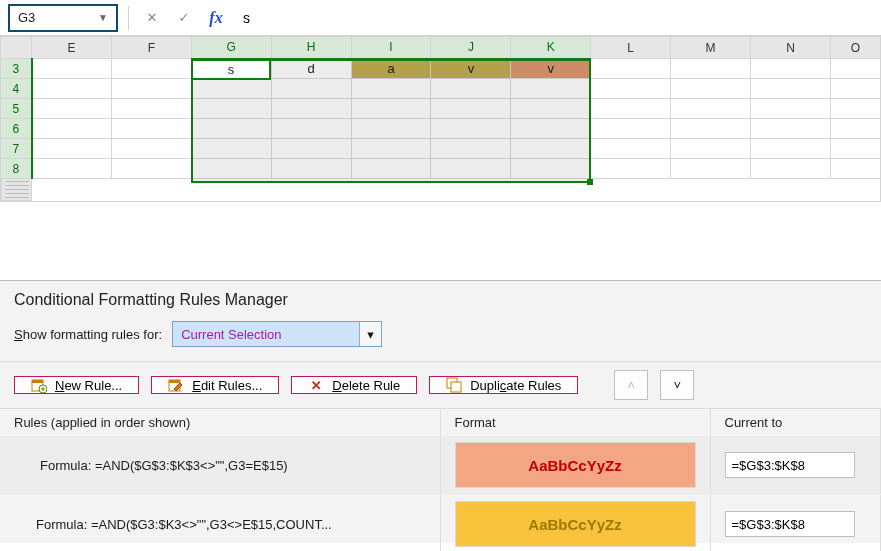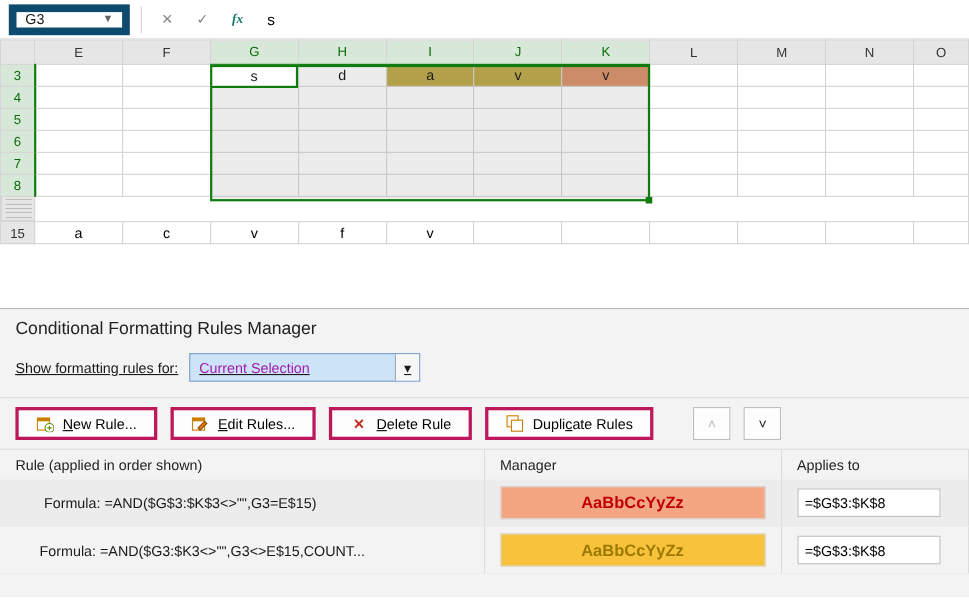--- a/index.html
+++ b/index.html
@@ -1,24 +1,24 @@
 <!DOCTYPE html>
 <html><head>
 <meta charset="utf-8">
 <style>
 * { box-sizing: border-box; margin: 0; padding: 0; }
 body { font-family: "Segoe UI", Arial, sans-serif; font-size: 13px; background: #fff; color: #1a1a1a; width: 881px; height: 551px; overflow: hidden; }
 
 
 .formula-bar { display: flex; align-items: center; height: 36px; border-bottom: 1px solid #d0d0d0; padding: 4px 8px; gap: 6px; }
-.name-box { width: 110px; height: 28px; border: 7px solid #0c4a6e; background: #fff; display: flex; align-items: center; padding: 0 8px; justify-content: space-between; }
+.name-box { width: 110px; height: 28px; border: 2px solid #0c4a6e; background: #fff; display: flex; align-items: center; padding: 0 8px; justify-content: space-between; }
 .name-box .chev { font-size: 10px; color: #666; }
 .fb-sep { width: 1px; height: 24px; background: #d0d0d0; margin: 0 4px; }
 .fb-btn { width: 26px; height: 26px; display: flex; align-items: center; justify-content: center; color: #888; }
-.fb-btn.fx { font-style: italic; font-family: Georgia, serif; font-size: 12px; color: #0f766e; font-weight: bold; }
+.fb-btn.fx { font-style: italic; font-family: Georgia, serif; font-size: 16px; color: #1d4ed8; font-weight: bold; }
 .formula-input { flex: 1; height: 28px; border: none; padding: 0 8px; font-size: 14px; outline: none; }
 
 
 .sheet { position: relative; background: #fff; }
 .grid { border-collapse: collapse; table-layout: fixed; }
 .grid th, .grid td { border: 1px solid #d4d4d4; font-weight: normal; text-align: center; height: 20px; }
 .grid th.colhdr { background: #e6e6e6; color: #333; font-size: 12px; width: 80px; height: 22px; }
 .grid th.rowhdr { background: #e6e6e6; color: #333; font-size: 12px; width: 30px; }
 .grid th.corner { background: #e6e6e6; width: 30px; height: 22px; }
 .grid td { font-size: 13px; color: #000; }
@@ -36,38 +36,38 @@
 .fill-olive { background: #b9a43a; font-weight: bold; }
 .fill-orange { background: #d88a5e; font-weight: bold; color: #c00000; }
 
 
 .collapsed-rows { height: 22px; border-left: 1px solid #d4d4d4; border-bottom: 1px solid #d4d4d4; width: 30px; background:#e6e6e6; position:relative; }
 .collapsed-rows::before { content:""; position:absolute; left:3px; top:2px; width:24px; height:18px; background: repeating-linear-gradient(to bottom, #bbb 0 1px, transparent 1px 4px); }
 
 
 .dialog { position: absolute; left: 0; top: 280px; width: 881px; height: 263px; background: #f3f3f3; border-top: 1px solid #bcbcbc; }
 .dialog-title { padding: 10px 14px 12px; font-size: 16px; color: #222; }
-.show-for { display: flex; align-items: center; gap: 10px; padding: 0 14px 14px; text-decoration: underline; }
+.show-for { display: flex; align-items: center; gap: 10px; padding: 0 14px 14px; }
 .underline-letter { text-decoration: underline; }
 .combo { display: flex; align-items: center; border: 1px solid #7a9ec9; background: #cde3f8; height: 26px; width: 210px; }
 .combo .combo-text { flex:1; padding: 0 8px; color:#a21caf; }
 .combo .combo-btn { width: 22px; height: 100%; border-left: 1px solid #9ab; display:flex; align-items:center; justify-content:center; background:#f6f6f6; }
 
 .toolbar { display: flex; gap: 12px; padding: 8px 14px; border-top: 1px solid #ddd; border-bottom: 1px solid #ddd; align-items:center; }
-.tbtn { height: 30px; padding: 0 16px; border: 3px solid #be185d; background: #fdfdfd; display: flex; align-items: center; gap: 8px; font-size: 13px; cursor:pointer; }
+.tbtn { height: 18px; padding: 0 16px; border: 1px solid #be185d; background: #fdfdfd; display: flex; align-items: center; gap: 8px; font-size: 13px; cursor:pointer; }
 .tbtn .ic { width: 16px; height: 16px; display:inline-flex; align-items:center; justify-content:center; }
 .arrow-btn { width: 34px; height: 30px; border: 1px solid #bfbfbf; background: #fdfdfd; display:flex; align-items:center; justify-content:center; }
 .arrow-btn.disabled { color: #bbb; }
 
 .rules-table { width: 100%; border-collapse: collapse; }
 .rules-table th { text-align: left; font-weight: normal; font-size: 13px; padding: 6px 14px; border-right: 1px solid #ddd; color:#222; }
 .rules-table td { padding: 6px 14px; border-right: 1px solid #ddd; height: 40px; vertical-align: middle; }
 .rules-table tr.rule-row.sel td { background: #ececec; }
 .rules-table tr.rule-row td { border-bottom: 1px solid #eee; }
-.format-preview { display:flex; align-items:center; justify-content:center; height: 30px; border: 1px solid #d9d9d9; font-weight: bold; font-size: 15px; }
+.format-preview { display:flex; align-items:center; justify-content:center; height: 46px; border: 1px solid #d9d9d9; font-weight: bold; font-size: 15px; }
 .fp-orange { background: #f4a582; color: #c00000; }
 .fp-yellow { background: #f8c23c; color: #9c7a00; }
 .applies-input { width: 130px; height: 26px; border: 1px solid #bfbfbf; padding: 0 6px; font-size: 13px; background:#fff; }
 
 .rule-col { width: 440px; }
 .format-col { width: 270px; }
 </style>
 </head>
 <body>
 
@@ -183,34 +183,20 @@
           <td></td>
           <td></td>
           <td></td>
         </tr>
     <tr>
           <th class="rowhdr" style="padding:0">
             <div class="collapsed-rows"></div>
           </th>
           <td colspan="11" style="height:22px"></td>
         </tr>
-    <tr>
-      <th class="rowhdr">15</th>
-      <td>a</td>
-      <td>c</td>
-      <td>v</td>
-      <td>f</td>
-      <td>v</td>
-      <td></td>
-          <td></td>
-          <td></td>
-          <td></td>
-          <td></td>
-          <td></td>
-    </tr>
   </tbody>
     </table>
 
   <div class="sel-range" style="left:191px; top:23px; width:400px; height:124px;">
     <div class="sel-handle"></div>
   </div>
   <div class="active-cell" style="left:191px; top:23px; width:80px; height:21px;">
       <span>s</span>
     </div>
 </div>
@@ -262,23 +248,23 @@
       <span><span>Dupli</span><span class="underline-letter">c</span><span>ate Rules</span></span>
     </button>
     <div style="width:12px"></div>
     <div class="arrow-btn disabled">˄</div>
     <div class="arrow-btn">˅</div>
   </div>
 
   <table class="rules-table">
     <tbody>
         <tr>
-      <th class="rule-col">Rule (applied in order shown)</th>
-      <th class="format-col">Manager</th>
-      <th>Applies to</th>
+      <th class="rule-col">Rules (applied in order shown)</th>
+      <th class="format-col">Format</th>
+      <th>Current to</th>
     </tr>
     <tr class="rule-row sel">
       <td style="padding-left:40px">Formula: =AND($G$3:$K$3&lt;&gt;"",G3=E$15)</td>
       <td>
             <div class="format-preview fp-orange">AaBbCcYyZz</div>
           </td>
       <td><input class="applies-input" value="=$G$3:$K$8" style=""></td>
     </tr>
     <tr class="rule-row">
       <td style="padding-left:36px">Formula: =AND($G3:$K3&lt;&gt;"",G3&lt;&gt;E$15,COUNT...</td>

